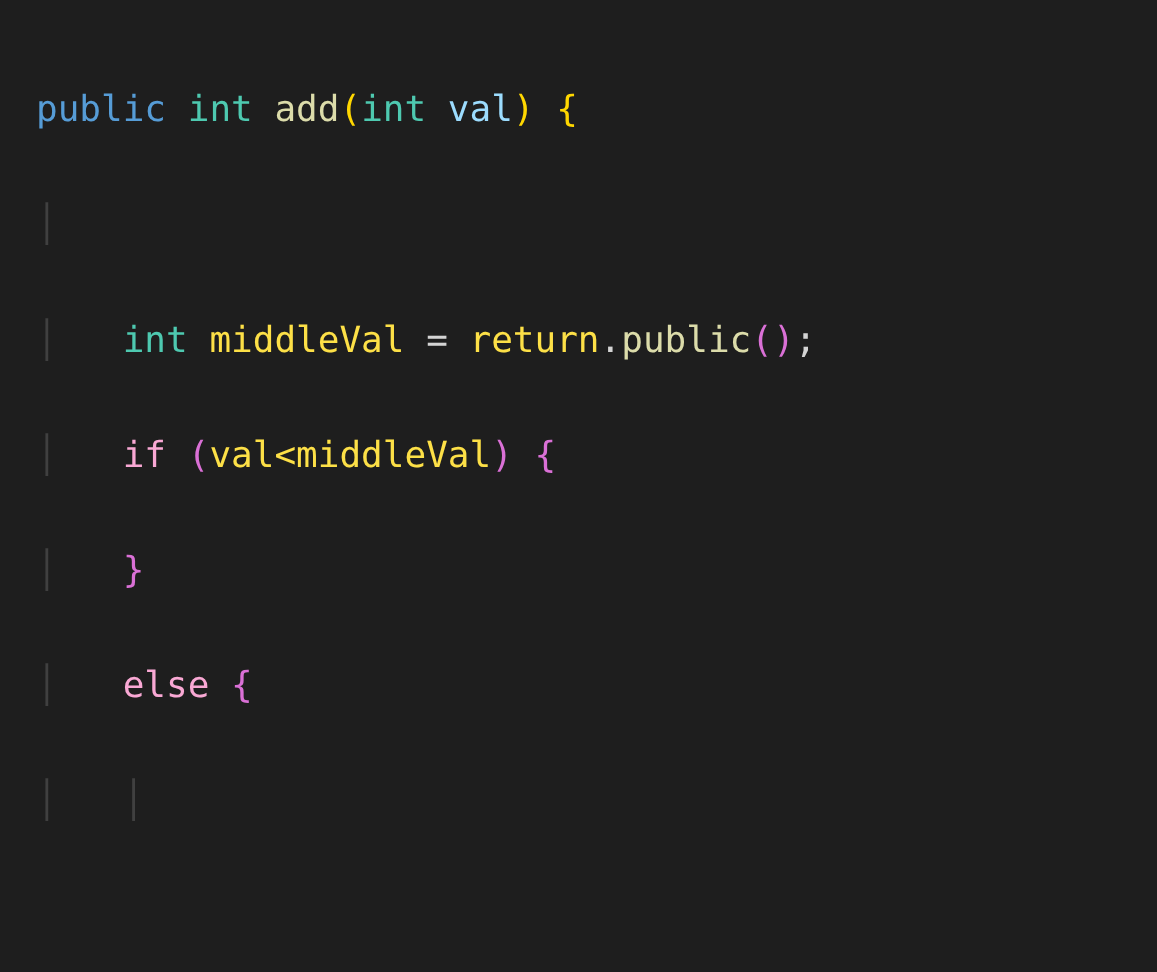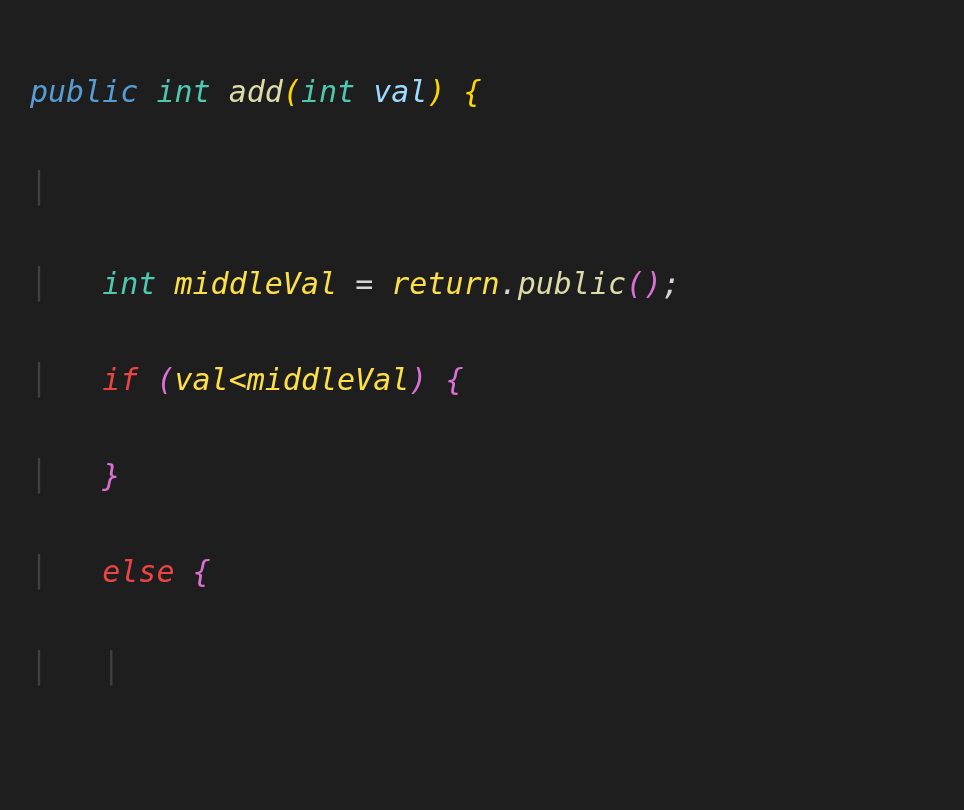--- a/index.html
+++ b/index.html
@@ -17,25 +17,24 @@
       color: #d4d4d4;
       padding: 20px 30px;
       overflow: hidden;
     }
     .code-container {
       white-space: pre;
     }
     .line {
       display: block;
       position: relative;
-      font-style: italic;
     }
     .kw-access { color: #569cd6; }
     .kw-type { color: #4ec9b0; }
-    .kw-control { color: #ef4444; }
+    .kw-control { color: #f9a8d4; }
     .fn-name { color: #dcdcaa; }
     .param { color: #9cdcfe; }
     .var { color: #fde047; }
     .punct { color: #d4d4d4; }
     .brace { color: #ffd700; }
     .brace-pink { color: #da70d6; }
     .guide {
       color: #404040;
       user-select: none;
     }

